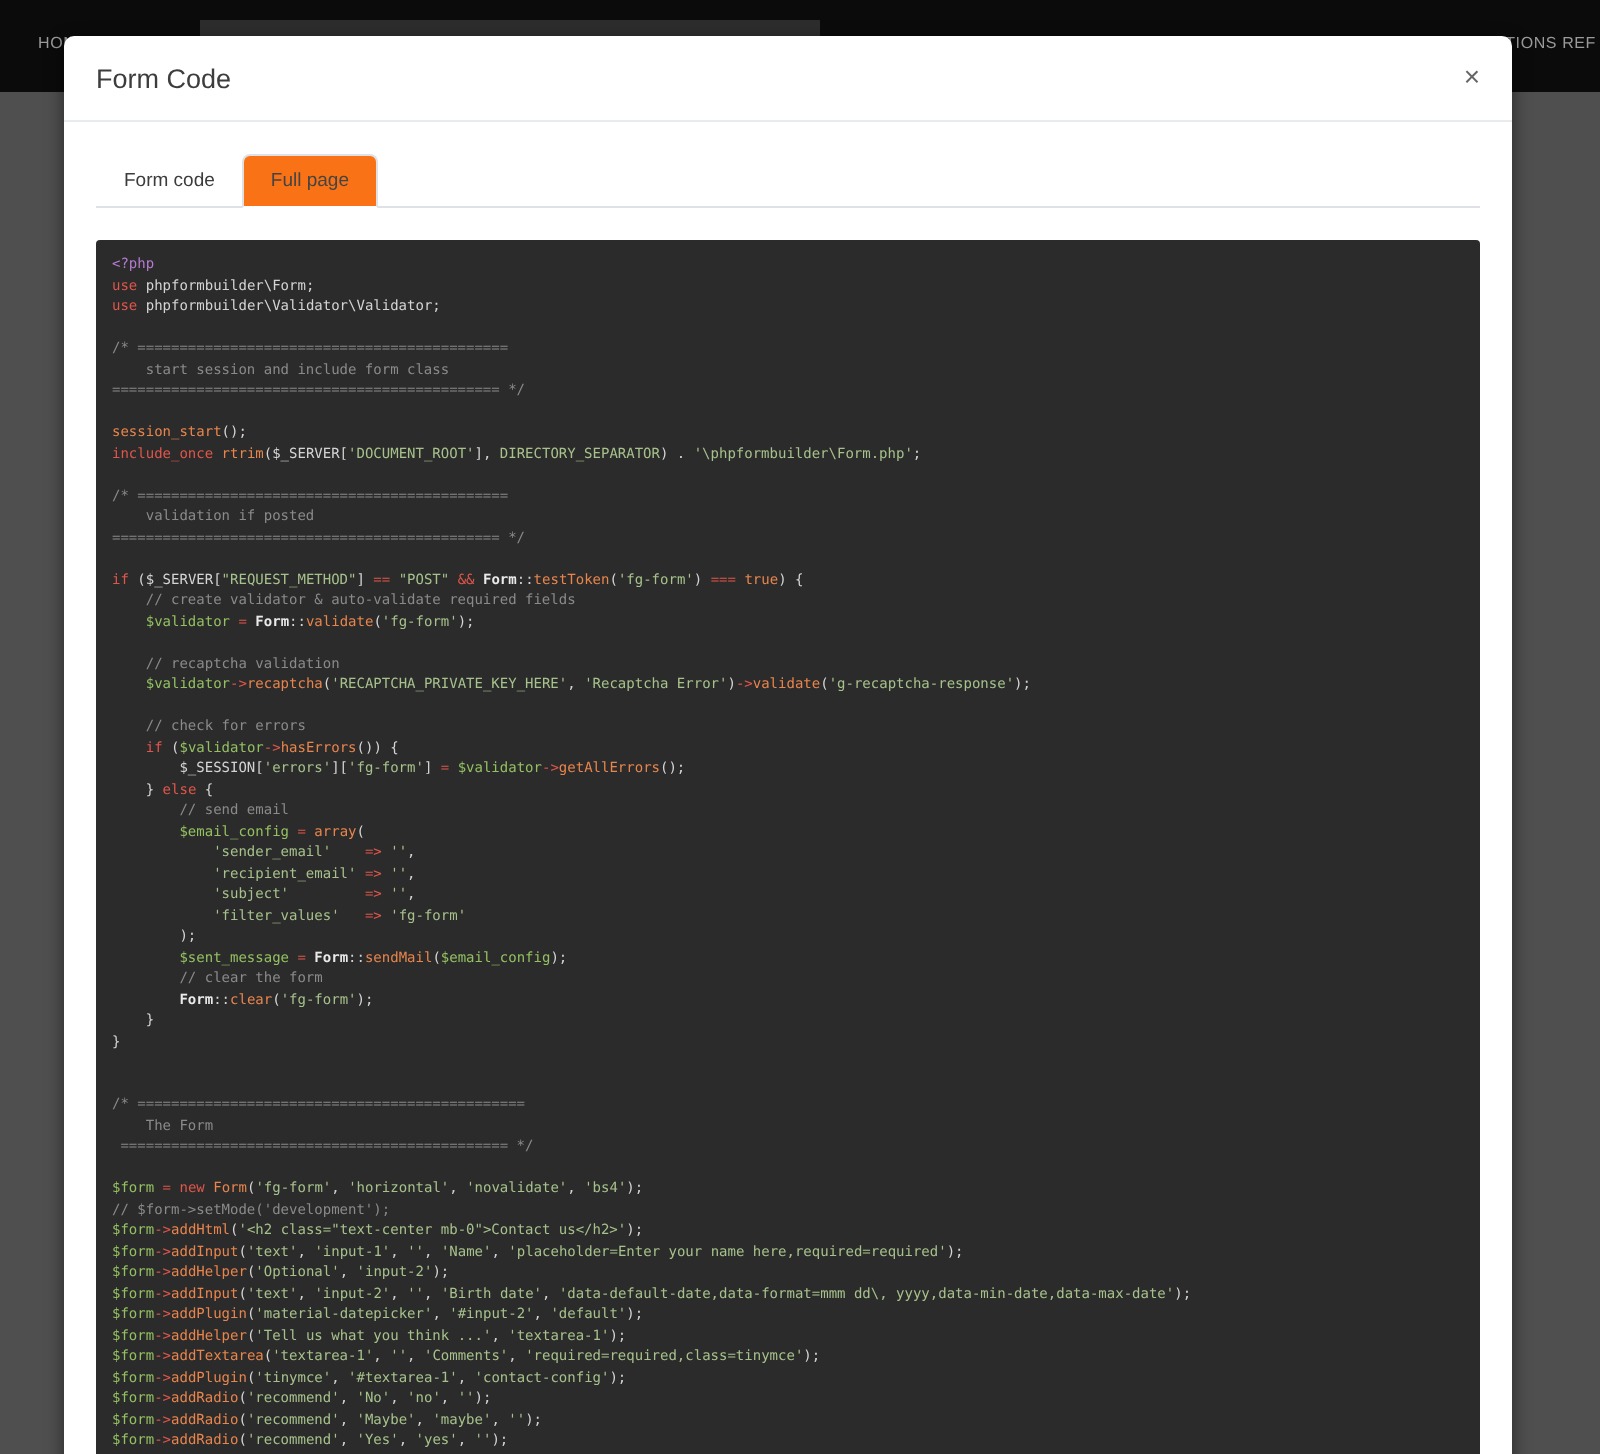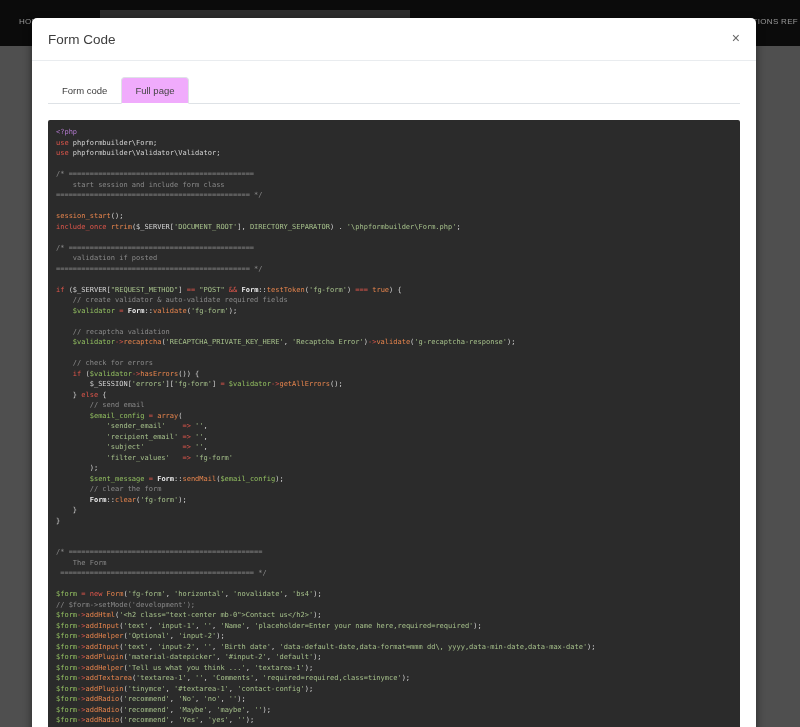--- a/index.html
+++ b/index.html
@@ -41,21 +41,21 @@
   }
   .modal-body { padding: 16px; }
   
   .tab-bar { display: flex; border-bottom: 1px solid #dee2e6; }
   .tab {
     font-size: 9.5px; color: #3c3c3c; padding: 7px 13px 7px 13px;
     cursor: pointer; margin-bottom: -1px; border: 1px solid transparent;
     border-radius: 4px 4px 0 0; white-space: nowrap;
   }
   .tab.active {
-    background: #f0abfc; border-color: #dee2e6 #dee2e6 #ffffff #dee2e6;
+    background: #f97316; border-color: #dee2e6 #dee2e6 #ffffff #dee2e6;
     color: #444;
   }
   
   .code-block {
     margin-top: 16px; background: #2b2b2b; border-radius: 2px;
     padding: 7px 8px; min-height: 640px;
     font-family: "DejaVu Sans Mono", monospace;
     font-size: 7px; line-height: 10.5px; color: #d4d4d4;
     overflow: hidden;
   }

